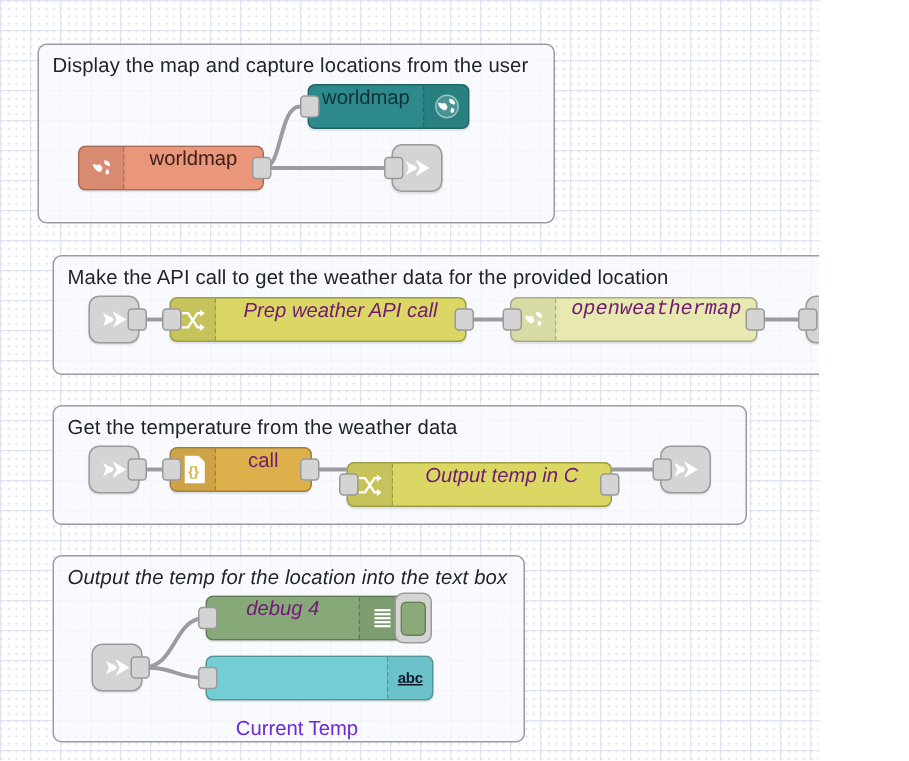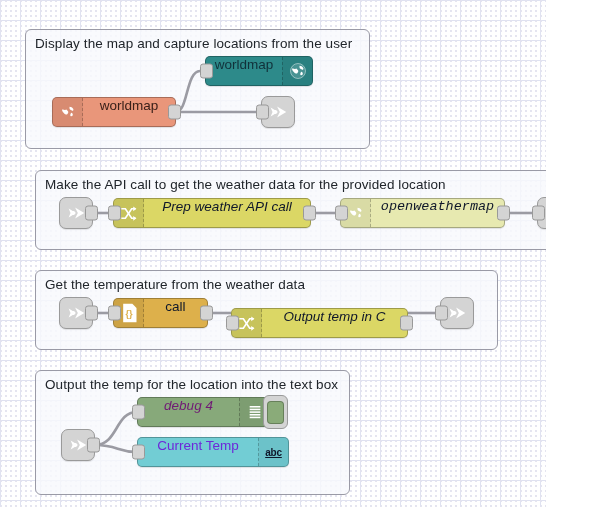--- a/index.html
+++ b/index.html
@@ -62,21 +62,21 @@
     border-radius: 5px;
     border: 1px solid rgba(0,0,0,0.28);
     display: flex;
     overflow: visible;
     box-shadow: 0 1px 1px rgba(0,0,0,0.10);
   }
   .node .lbl {
     flex: 1;
     text-align: center;
     font-size: 13.5px;
-    color: #0f172a;
+    color: #701a75;
     white-space: nowrap;
     padding: 0 6px;
   }
   .node .lbl.ital { font-style: italic; }
 
   
   .icell {
     width: 29px;
     height: 100%;
     display: flex;
@@ -158,21 +158,21 @@
   </div>
 
   <div class="group" style="left:35px; top:170px; width:551px; height:80px;">
     <div class="group-title">Make the API call to get the weather data for the provided location</div>
   </div>
 
   <div class="group" style="left:35px; top:270px; width:463px; height:80px;">
     <div class="group-title">Get the temperature from the weather data</div>
   </div>
 
-  <div class="group" style="left:35px; top:370px; width:315px; height:125px;">
+  <div class="group" style="left:35px; top:370px; width:315px; height:125px;font-style:italic;">
     <div class="group-title">Output the temp for the location into the text box</div>
   </div>
 
   <svg id="wires">
 
     <path class="wire" d="M176,112 C188,112 186,71 200,71"></path>
 
     <path class="wire" d="M176,112 L261,112"></path>
 
     <path class="wire" d="M93,213 L113,213"></path>
@@ -332,19 +332,19 @@
         <rect x="4" y="19" width="16" height="2.3" fill="#ffffff"></rect>
       </svg>
     </div>
     <div class="dbg-btn">
       <div class="dbg-btn-inner"></div>
     </div>
   </div>
 
   <div class="node" style="left:137px; top:437px; width:152px; background:#72cdd4;">
     <div class="port in"></div>
-    <div class="lbl" style="color:#6d28d9;">Current Temp</div>
+    <div class="lbl" style="color:#6d28d9;margin-top:40px;">Current Temp</div>
     <div class="icell right" style="background:rgba(0,0,0,0.05);">
       <span class="abc">abc</span>
     </div>
   </div>
 
 </div>
 
 </body></html>

